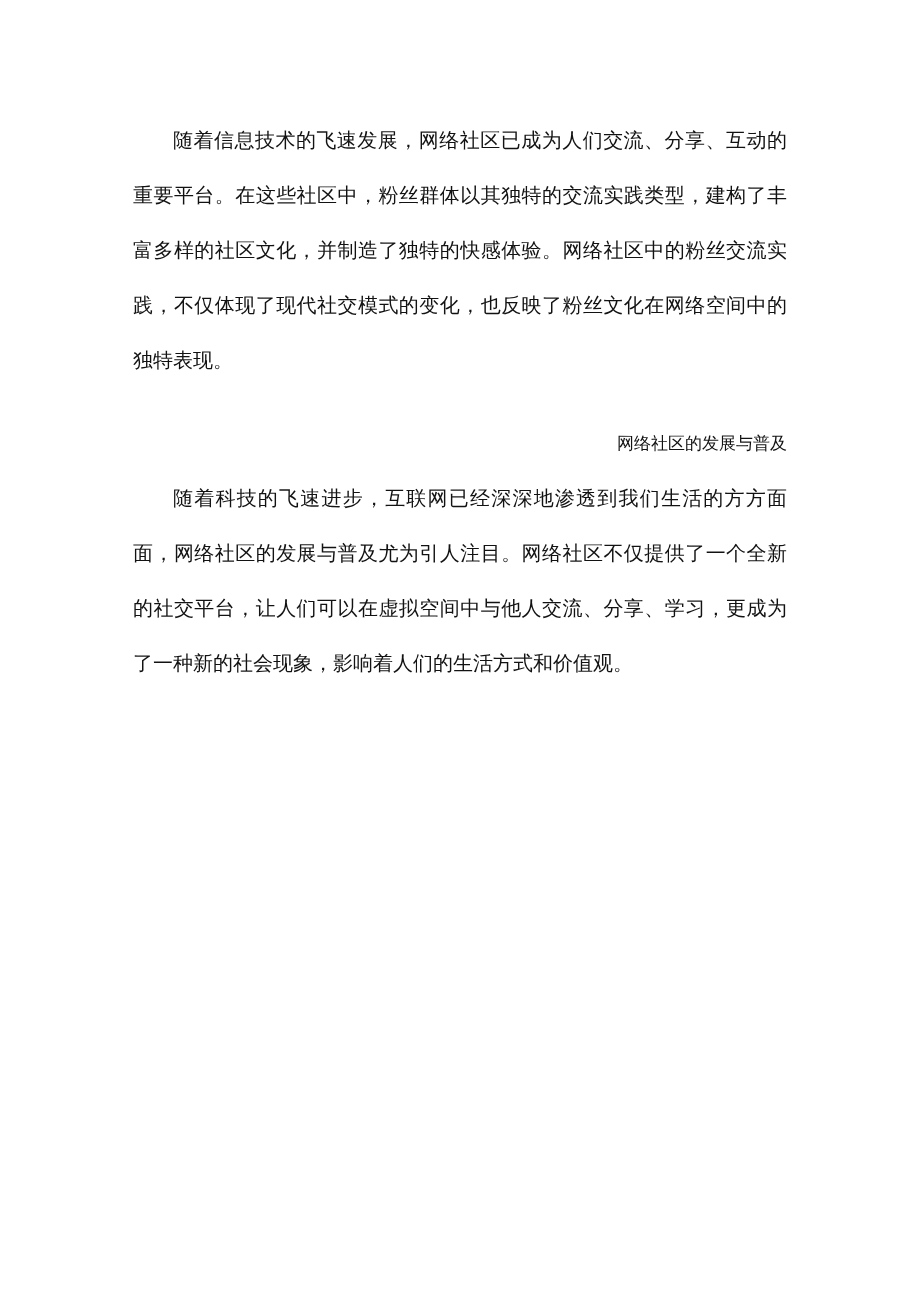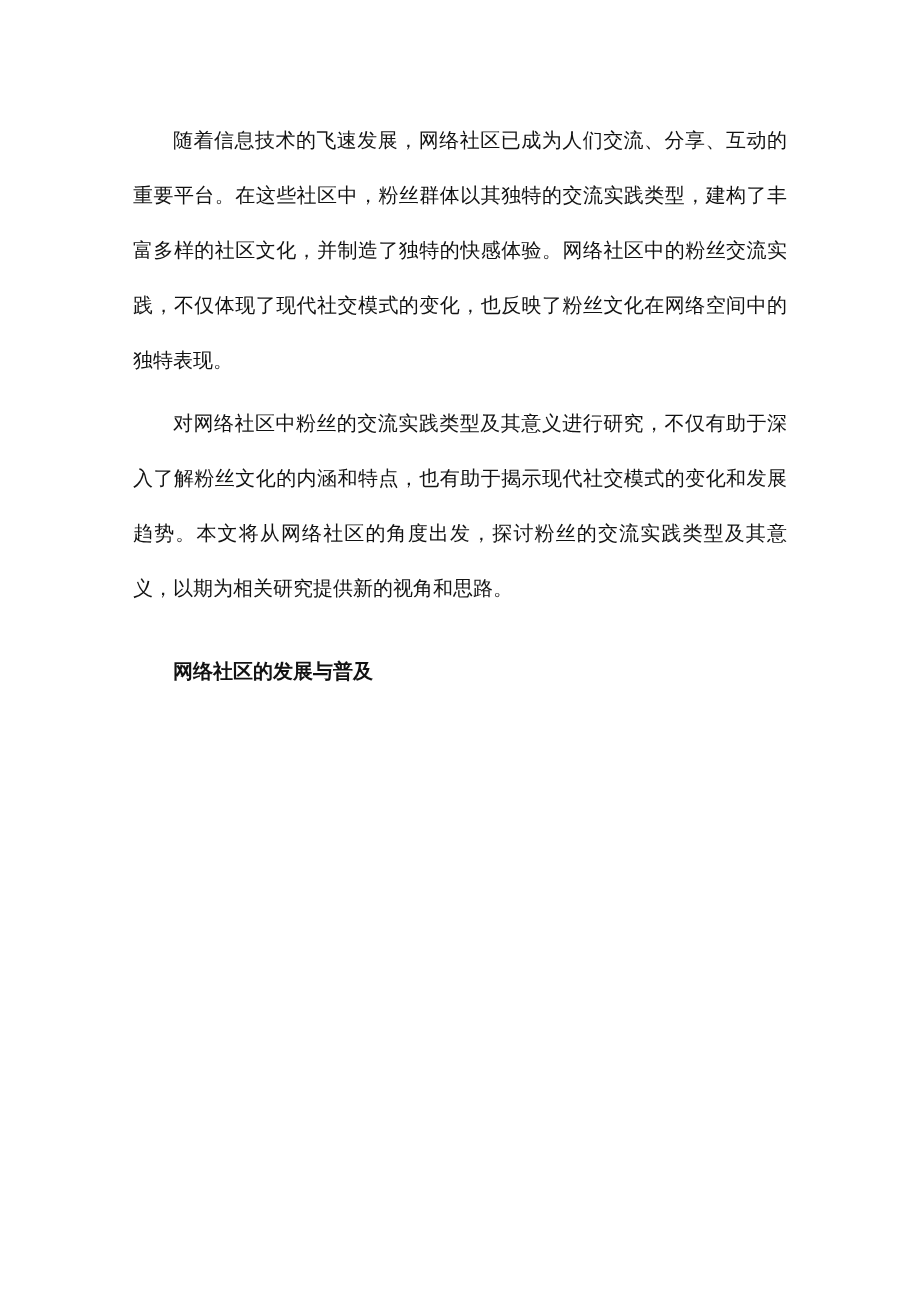--- a/index.html
+++ b/index.html
@@ -22,31 +22,31 @@
   .para {
     margin: 0 0 8px 0;
     font-size: 20px;
     line-height: 55px;
     text-align: justify;
     text-indent: 2em;
     font-weight: 400;
   }
   .heading {
     margin: 28px 0 0 0;
-    font-size: 20px;
+    font-size: 17px;
     line-height: 55px;
-    text-align: left;
+    text-align: right;
     text-indent: 2em;
-    font-weight: 700;
+    font-weight: 400;
   }
 </style>
 </head>
 <body>
 
 <div class="page">
   <p class="para">随着信息技术的飞速发展，网络社区已成为人们交流、分享、互动的重要平台。在这些社区中，粉丝群体以其独特的交流实践类型，建构了丰富多样的社区文化，并制造了独特的快感体验。网络社区中的粉丝交流实践，不仅体现了现代社交模式的变化，也反映了粉丝文化在网络空间中的独特表现。</p>
 
 
-  <p class="para">对网络社区中粉丝的交流实践类型及其意义进行研究，不仅有助于深入了解粉丝文化的内涵和特点，也有助于揭示现代社交模式的变化和发展趋势。本文将从网络社区的角度出发，探讨粉丝的交流实践类型及其意义，以期为相关研究提供新的视角和思路。</p>
 
   <h2 class="heading">网络社区的发展与普及</h2>
 
+  <p class="para">随着科技的飞速进步，互联网已经深深地渗透到我们生活的方方面面，网络社区的发展与普及尤为引人注目。网络社区不仅提供了一个全新的社交平台，让人们可以在虚拟空间中与他人交流、分享、学习，更成为了一种新的社会现象，影响着人们的生活方式和价值观。</p>
 </div>
 
 </body></html>

